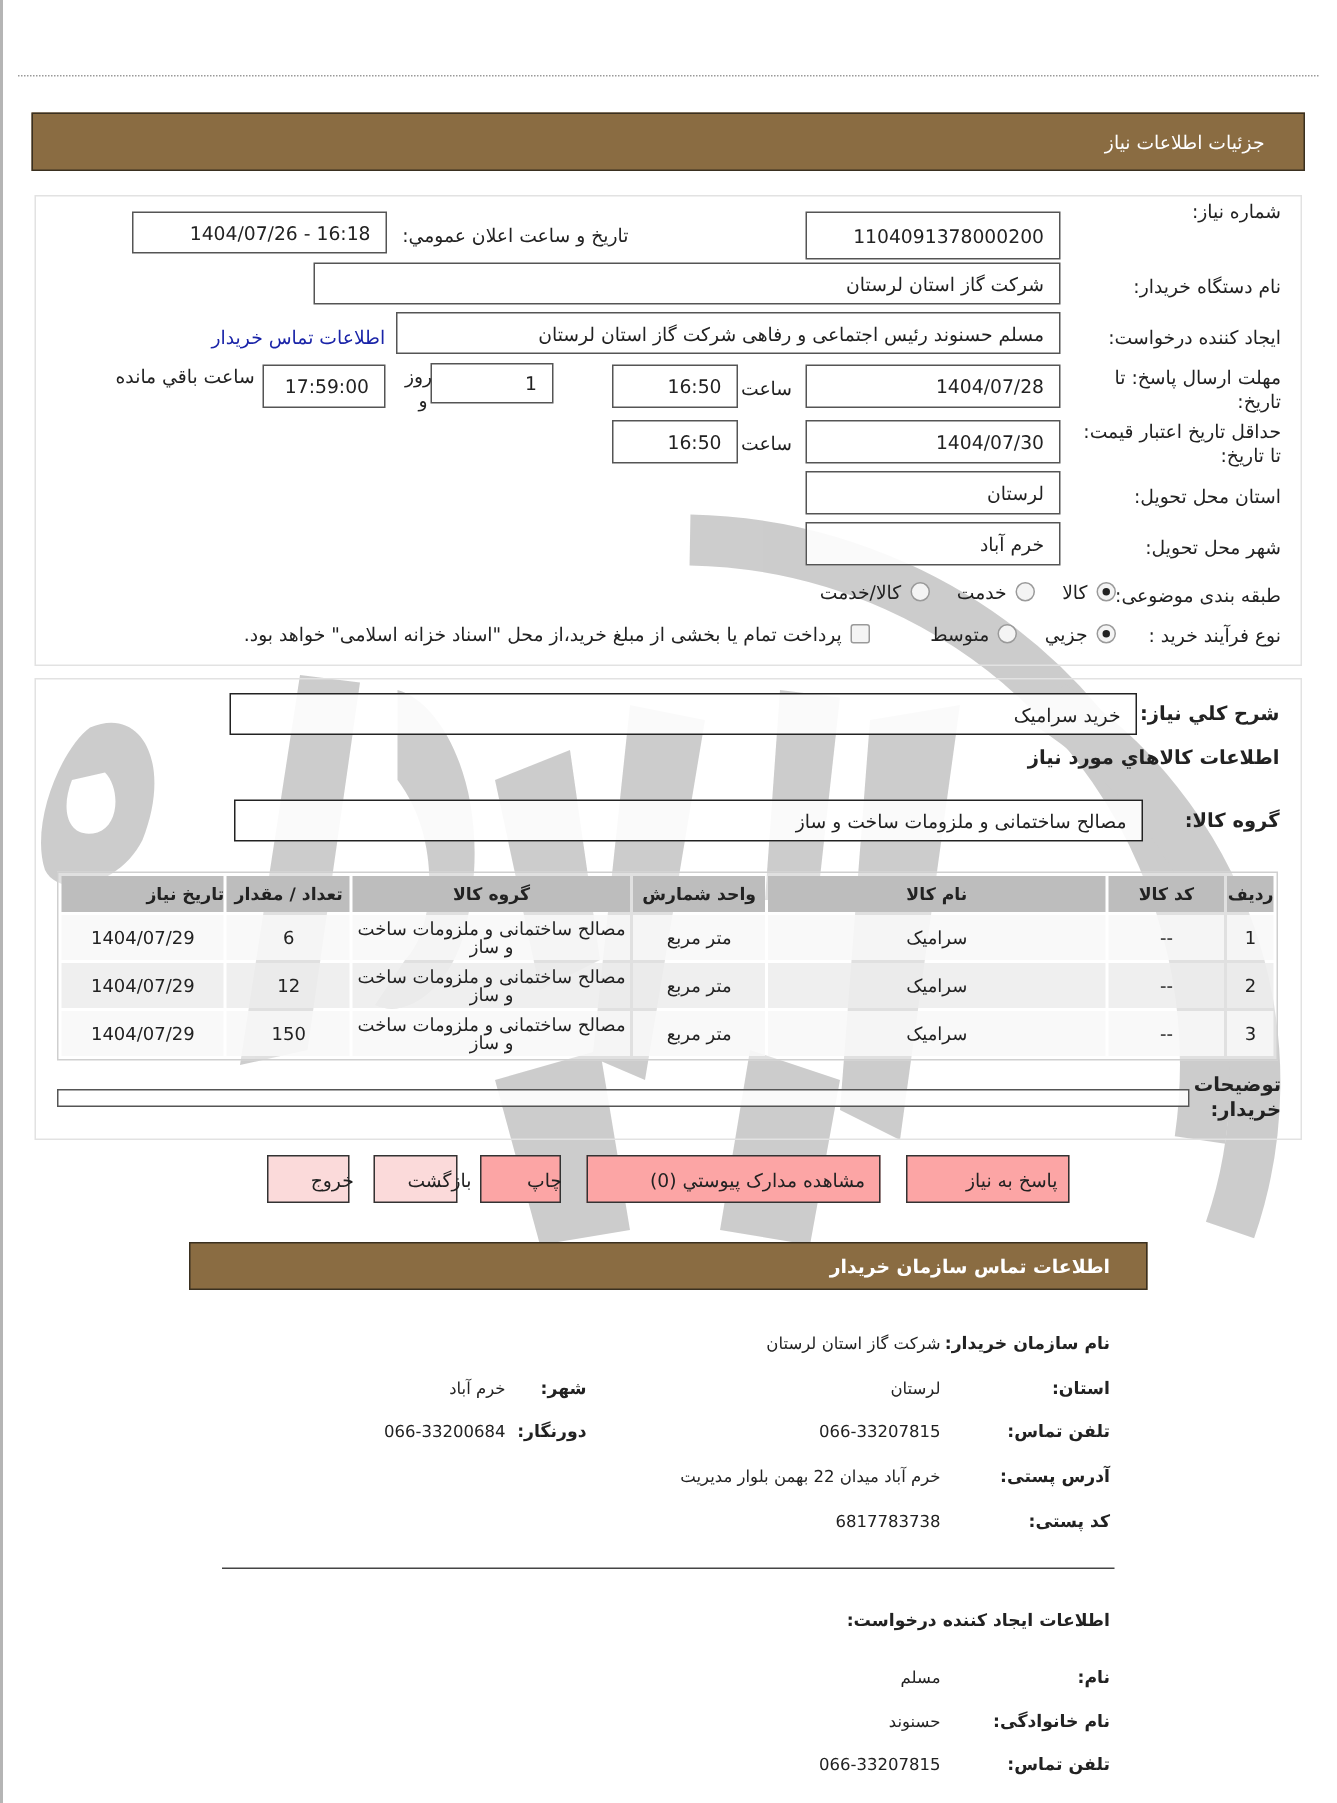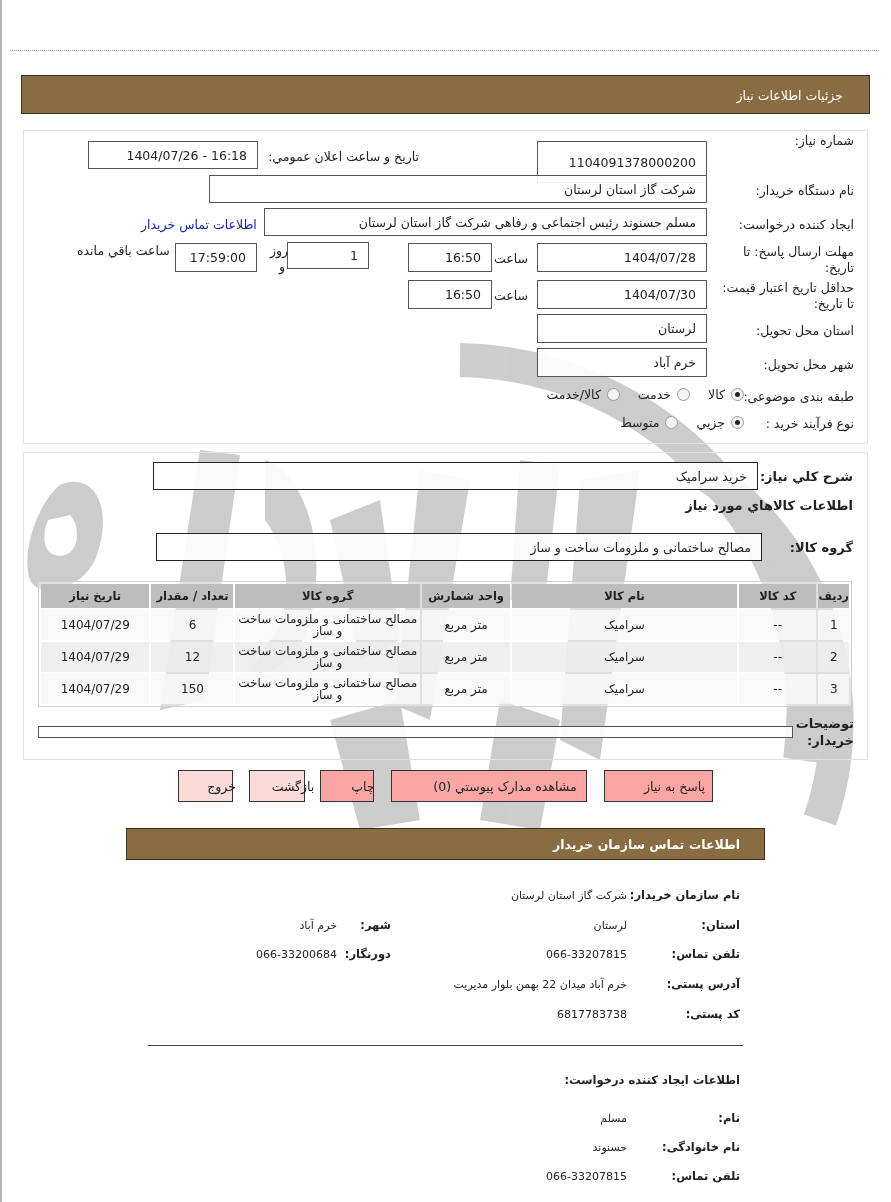--- a/index.html
+++ b/index.html
@@ -71,21 +71,21 @@
   </g>
 </svg>
 
 <div class="banner" id="banner-main">
   <span>جزئیات اطلاعات نیاز</span>
 </div>
 
 <div class="panel" id="panel-info"></div>
 
 <div class="abs lbl" style="right:37px; top:133px;">شماره نیاز:</div>
-<div class="box ltr" style="left:537px; top:141px; width:170px; height:42px;">1104091378000200</div>
+<div class="box ltr" style="left:537px; top:141px; width:170px; height:32px;">1104091378000200</div>
 <div class="abs lbl" style="right:472px; top:149px;">تاریخ و ساعت اعلان عمومي:</div>
 <div class="box ltr" style="left:88px; top:141px; width:170px; height:28px;">1404/07/26 - 16:18</div>
 
 <div class="abs lbl" style="right:37px; top:183px;">نام دستگاه خریدار:</div>
 <div class="box rtl" style="left:209px; top:175px; width:498px; height:28px;">شرکت گاز استان لرستان</div>
 
 <div class="abs lbl" style="right:37px; top:217px;">ایجاد کننده درخواست:</div>
 <div class="box rtl" style="left:264px; top:208px; width:443px; height:28px;">مسلم حسنوند رئیس اجتماعی و رفاهی شرکت گاز استان لرستان</div>
 <div class="abs lbl link" style="left:141px; top:217px;">اطلاعات تماس خریدار</div>
 
@@ -131,20 +131,24 @@
 <div class="abs lbl" style="right:37px; top:416px;">نوع فرآیند خرید :</div>
 <div class="abs lbl" style="right:147px; top:415px; display:flex;">
   <span class="opt">
       <span class="radio on"></span>
       <span>جزیي</span>
     </span>
   <span class="opt" style="margin-left:40px;">
       <span class="radio"></span>
       <span>متوسط</span>
     </span>
+  <span class="opt">
+      <span class="checkbox"></span>
+      <span>پرداخت تمام یا بخشی از مبلغ خرید،از محل "اسناد خزانه اسلامی" خواهد بود.</span>
+    </span>
 </div>
 
 <div class="panel" id="panel-goods"></div>
 
 <div class="abs lbl bold" style="right:38px; top:469px; font-size:13px;">شرح کلي نیاز:</div>
 <div class="box rtl" style="left:153px; top:462px; width:605px; height:28px; border-color:#222;">خرید سرامیک</div>
 
 <div class="abs lbl bold" style="right:38px; top:498px; font-size:13px;">اطلاعات کالاهاي مورد نیاز</div>
 
 <div class="abs lbl bold" style="right:38px; top:540px; font-size:13px;">گروه کالا:</div>
@@ -152,21 +156,21 @@
 
 <table class="goods">
   <thead>
     <tr>
       <th style="width:28px;">ردیف</th>
       <th style="width:80px;">کد کالا</th>
       <th style="width:232px;">نام کالا</th>
       <th style="width:90px;">واحد شمارش</th>
       <th style="width:190px;">گروه کالا</th>
       <th style="width:84px;">تعداد / مقدار</th>
-      <th style="width:110px;">تاریخ نیاز</th>
+      <th style="width:110px;text-align:right;">تاریخ نیاز</th>
     </tr>
   </thead>
   <tbody>
     <tr class="odd">
       <td>1</td>
       <td>--</td>
       <td>سرامیک</td>
       <td>متر مربع</td>
       <td>مصالح ساختمانی و ملزومات ساخت و ساز</td>
       <td>6</td>

